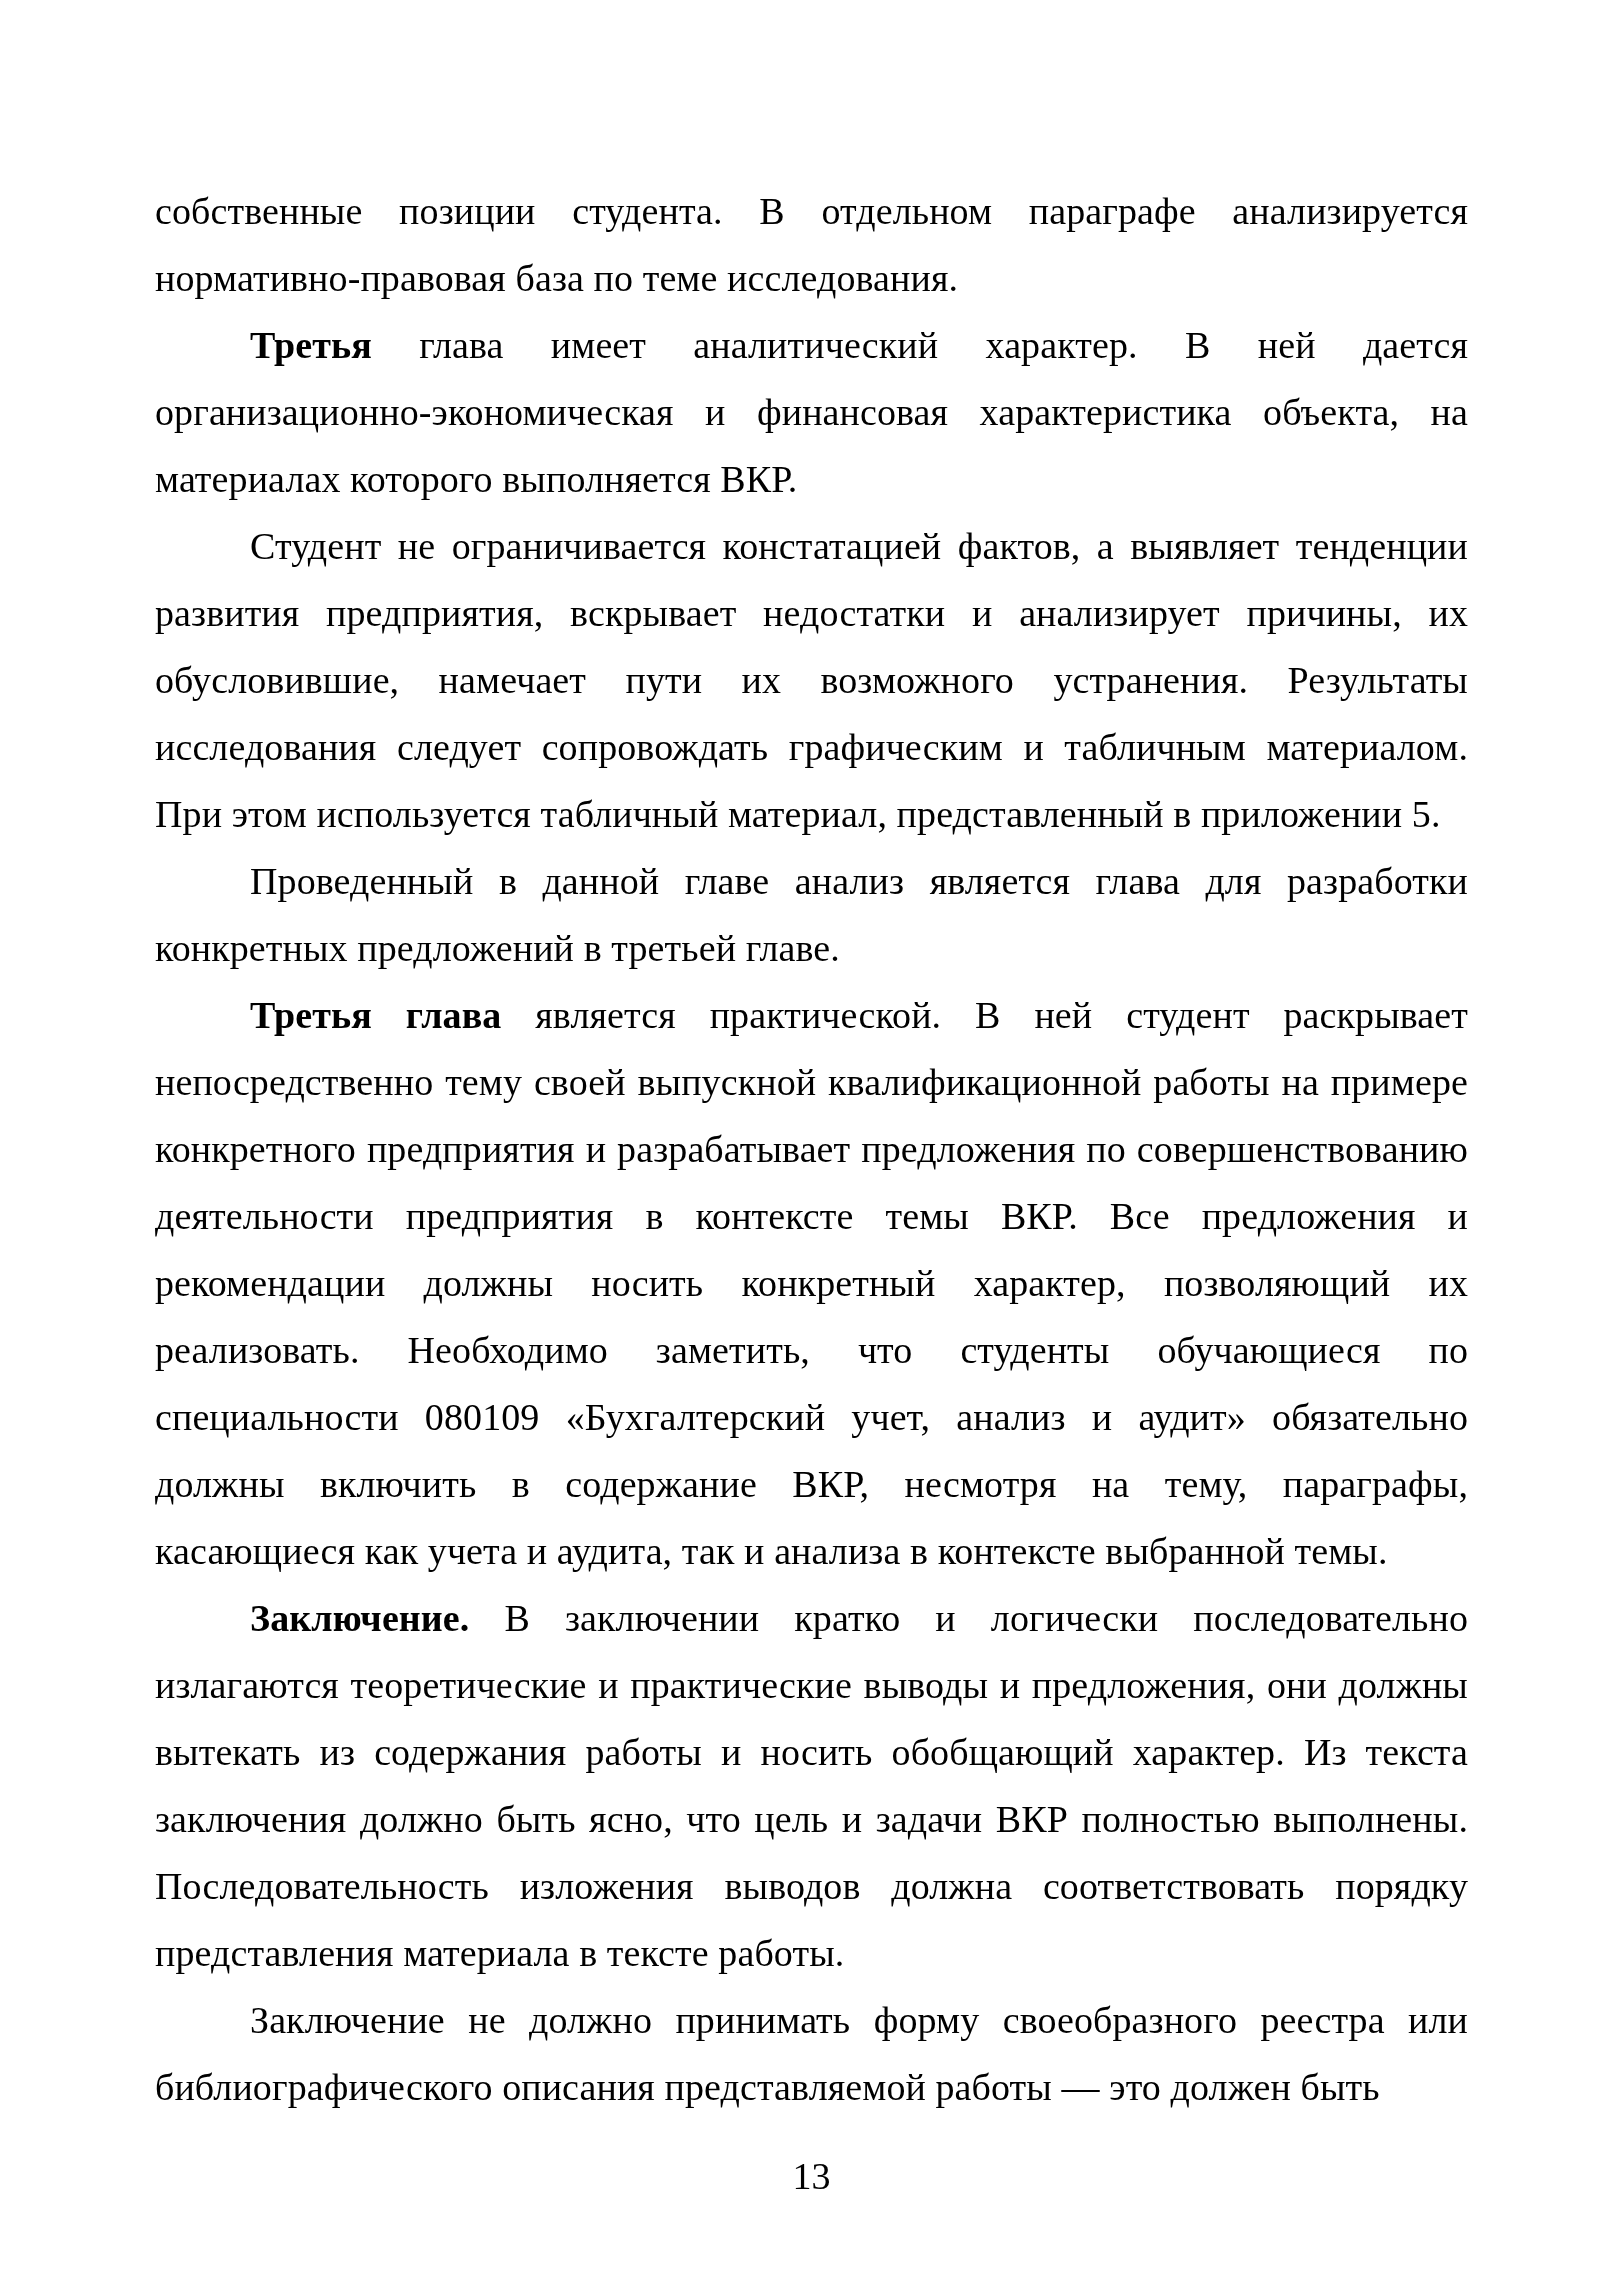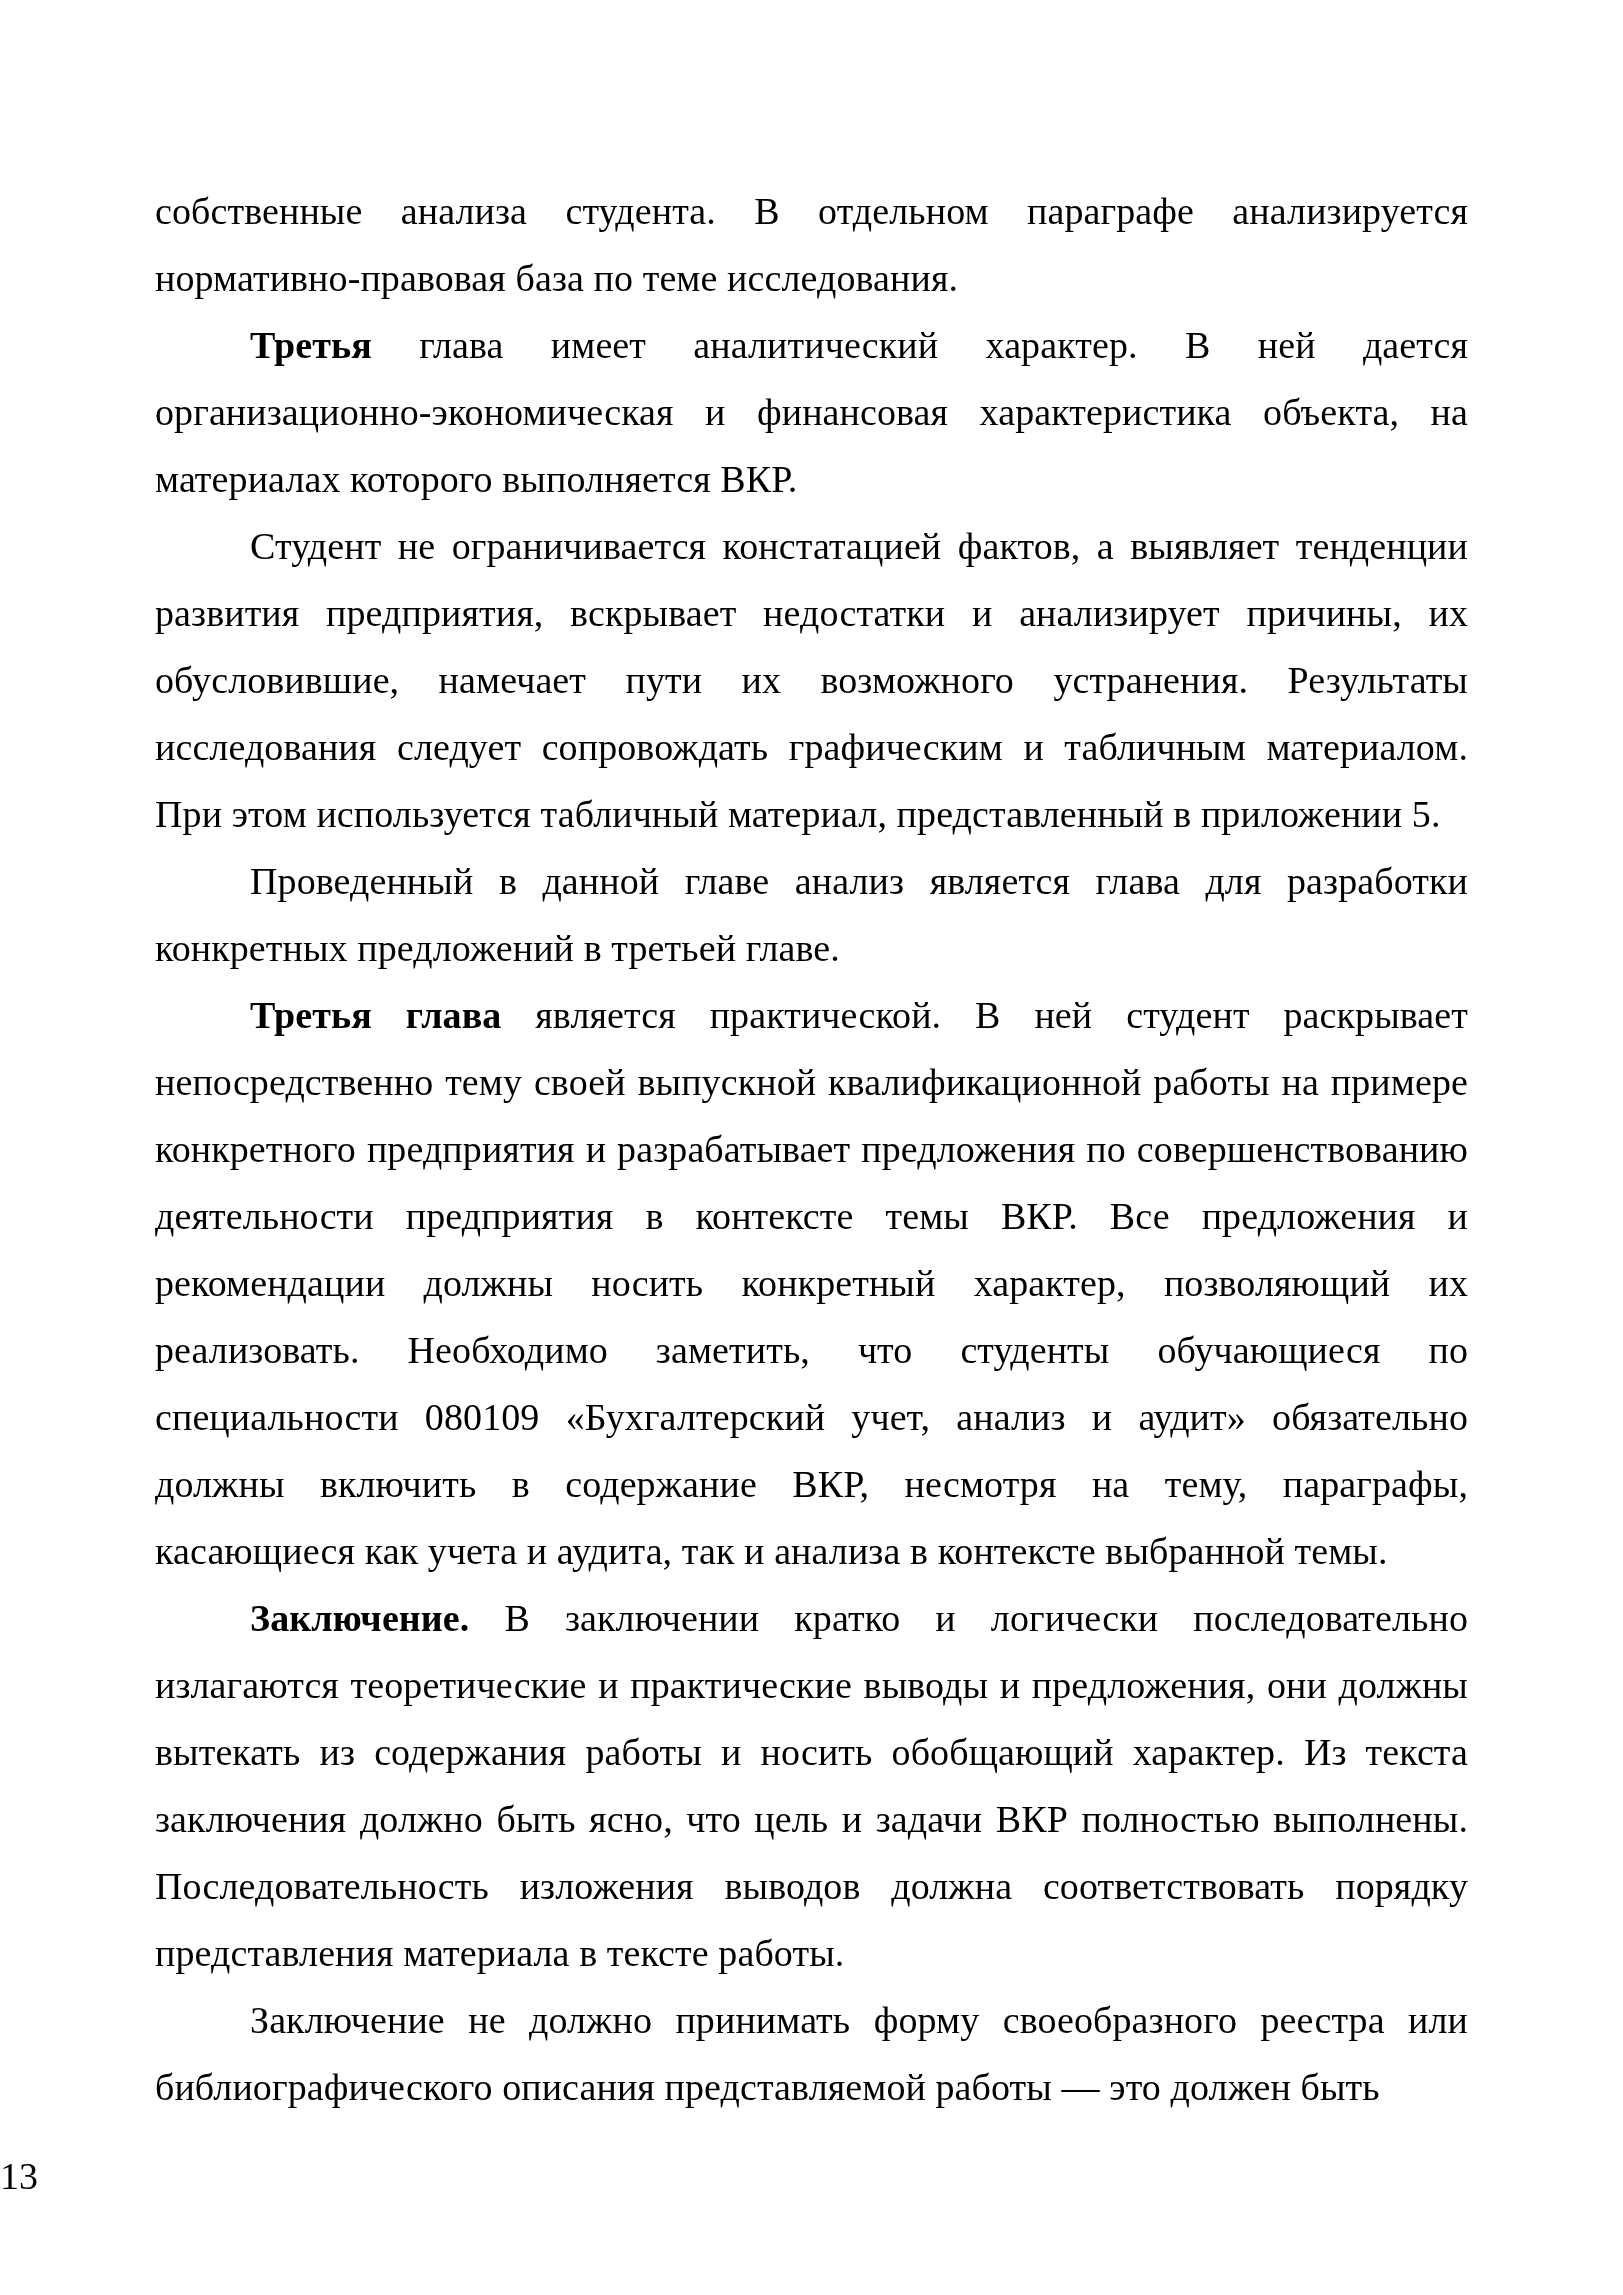--- a/index.html
+++ b/index.html
@@ -34,33 +34,33 @@
     text-indent: 95px;
   }
   .lead {
     font-weight: bold;
   }
   .pageno {
     position: absolute;
     left: 0;
     top: 2153px;
     width: 100%;
-    text-align: left;
+    text-align: center;
     font-size: 38px;
     line-height: 46px;
   }
 </style>
 </head>
 <body>
 
 <div class="page">
 
   <div class="textblock">
 
-    <p class="para"><span>собственные анализа студента. В отдельном параграфе анализируется нормативно-правовая база по теме исследования.</span></p>
+    <p class="para"><span>собственные позиции студента. В отдельном параграфе анализируется нормативно-правовая база по теме исследования.</span></p>
 
     <p class="para indent"><b class="lead">Третья</b><span> глава имеет аналитический характер. В ней дается организационно-экономическая и финансовая характеристика объекта, на материалах которого выполняется ВКР.</span></p>
 
     <p class="para indent"><span>Студент не ограничивается констатацией фактов, а выявляет тенденции развития предприятия, вскрывает недостатки и анализирует причины, их обусловившие, намечает пути их возможного устранения. Результаты исследования следует сопровождать графическим и табличным материалом. При этом используется табличный материал, представленный в приложении 5.</span></p>
 
     <p class="para indent"><span>Проведенный в данной главе анализ является глава для разработки конкретных предложений в третьей главе.</span></p>
 
     <p class="para indent"><b class="lead">Третья глава</b><span> является практической. В ней студент раскрывает непосредственно тему своей выпускной квалификационной работы на примере конкретного предприятия и разрабатывает предложения по совершенствованию деятельности предприятия в контексте темы ВКР. Все предложения и рекомендации должны носить конкретный характер, позволяющий их реализовать. Необходимо заметить, что студенты обучающиеся по специальности 080109 «Бухгалтерский учет, анализ и аудит» обязательно должны включить в содержание ВКР, несмотря на тему, параграфы, касающиеся как учета и аудита, так и анализа в контексте выбранной темы.</span></p>
 
     <p class="para indent"><b class="lead">Заключение.</b><span> В заключении кратко и логически последовательно излагаются теоретические и практические выводы и предложения, они должны вытекать из содержания работы и носить обобщающий характер. Из текста заключения должно быть ясно, что цель и задачи ВКР полностью выполнены. Последовательность изложения выводов должна соответствовать порядку представления материала в тексте работы.</span></p>

